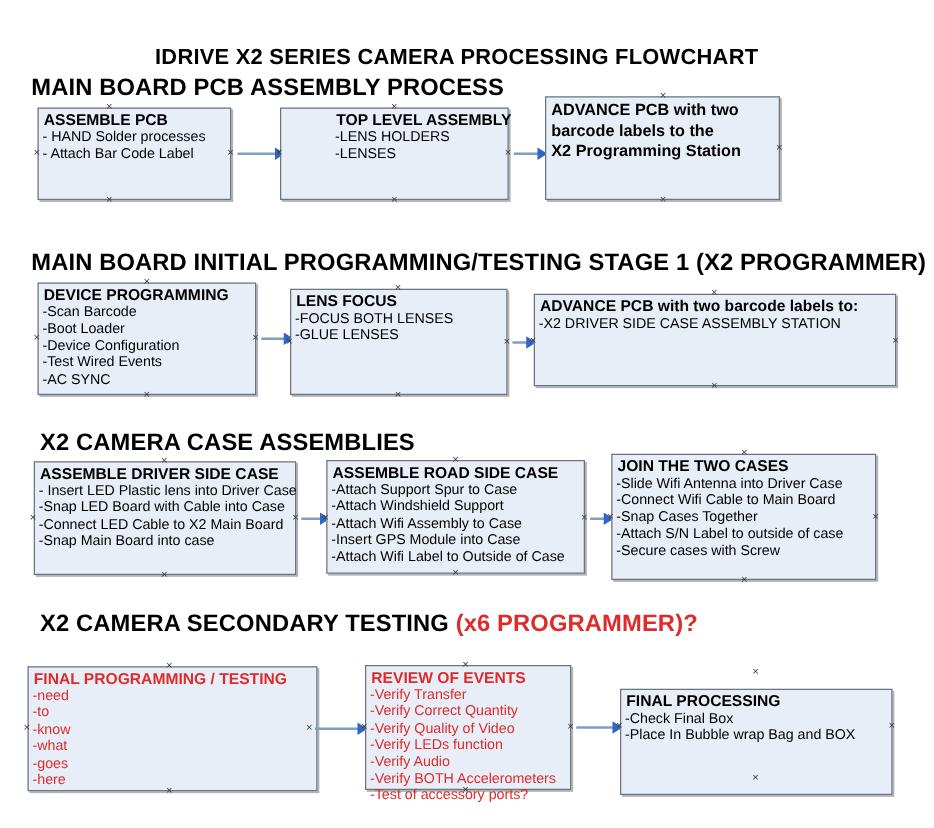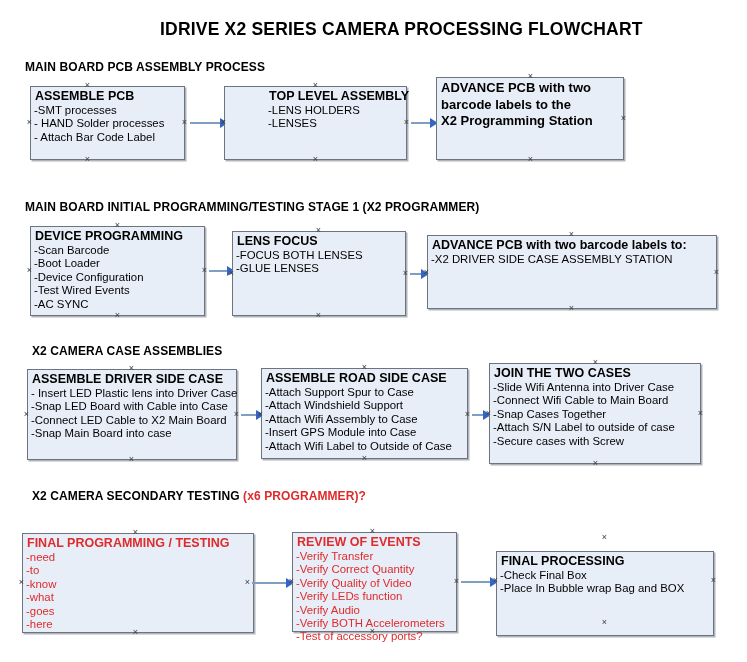--- a/index.html
+++ b/index.html
@@ -14,21 +14,21 @@
   }
   #canvas{position:absolute;left:0;top:0;width:747px;height:662px;}
 
   .doc-title{
     position:absolute;
     font-size:17.5px;font-weight:bold;letter-spacing:.2px;
     white-space:nowrap;
   }
   .section-title{
     position:absolute;
-    font-size:12px;font-weight:bold;letter-spacing:.1px;
+    font-size:19px;font-weight:bold;letter-spacing:.1px;
     white-space:nowrap;
   }
   .section-title .red-note{color:#de2b2b;}
 
   
   .box{
     position:absolute;
     background:#e8eef8;
     border:1px solid #6d7480;
     box-sizing:border-box;
@@ -71,29 +71,28 @@
     text-align:center;font-family:"Liberation Sans", sans-serif;
     user-select:none;
   }
   .handle:before{content:"\00D7";}
 </style>
 </head>
 <body>
 
 <div id="canvas">
 
-  <div class="doc-title" style="left:124px;top:19px;margin-left:36px;">IDRIVE X2  SERIES CAMERA PROCESSING FLOWCHART</div>
+  <div class="doc-title" style="left:124px;top:35px;">IDRIVE X2  SERIES CAMERA PROCESSING FLOWCHART</div>
 
   <div class="section-title" style="left:25px;top:60px;">
     <span>MAIN BOARD PCB ASSEMBLY PROCESS</span>
   </div>
 
   <div class="box" style="left:30px;top:86px;width:155px;height:74px;">
     <div class="btitle">ASSEMBLE PCB</div>
-    <div class="bline">-SMT processes</div>
     <div class="bline">- HAND Solder processes</div>
     <div class="bline">- Attach Bar Code Label</div>
   </div>
   <div class="handle" style="left:84px;top:82px;"></div>
   <div class="handle" style="left:84px;top:156px;"></div>
   <div class="handle" style="left:26px;top:119px;"></div>
   <div class="handle" style="left:181px;top:119px;"></div>
 
   <div class="conn" style="left:190px;top:122px;width:32px;"></div>
   <div class="arrowhead" style="left:220px;top:118px;"></div>

